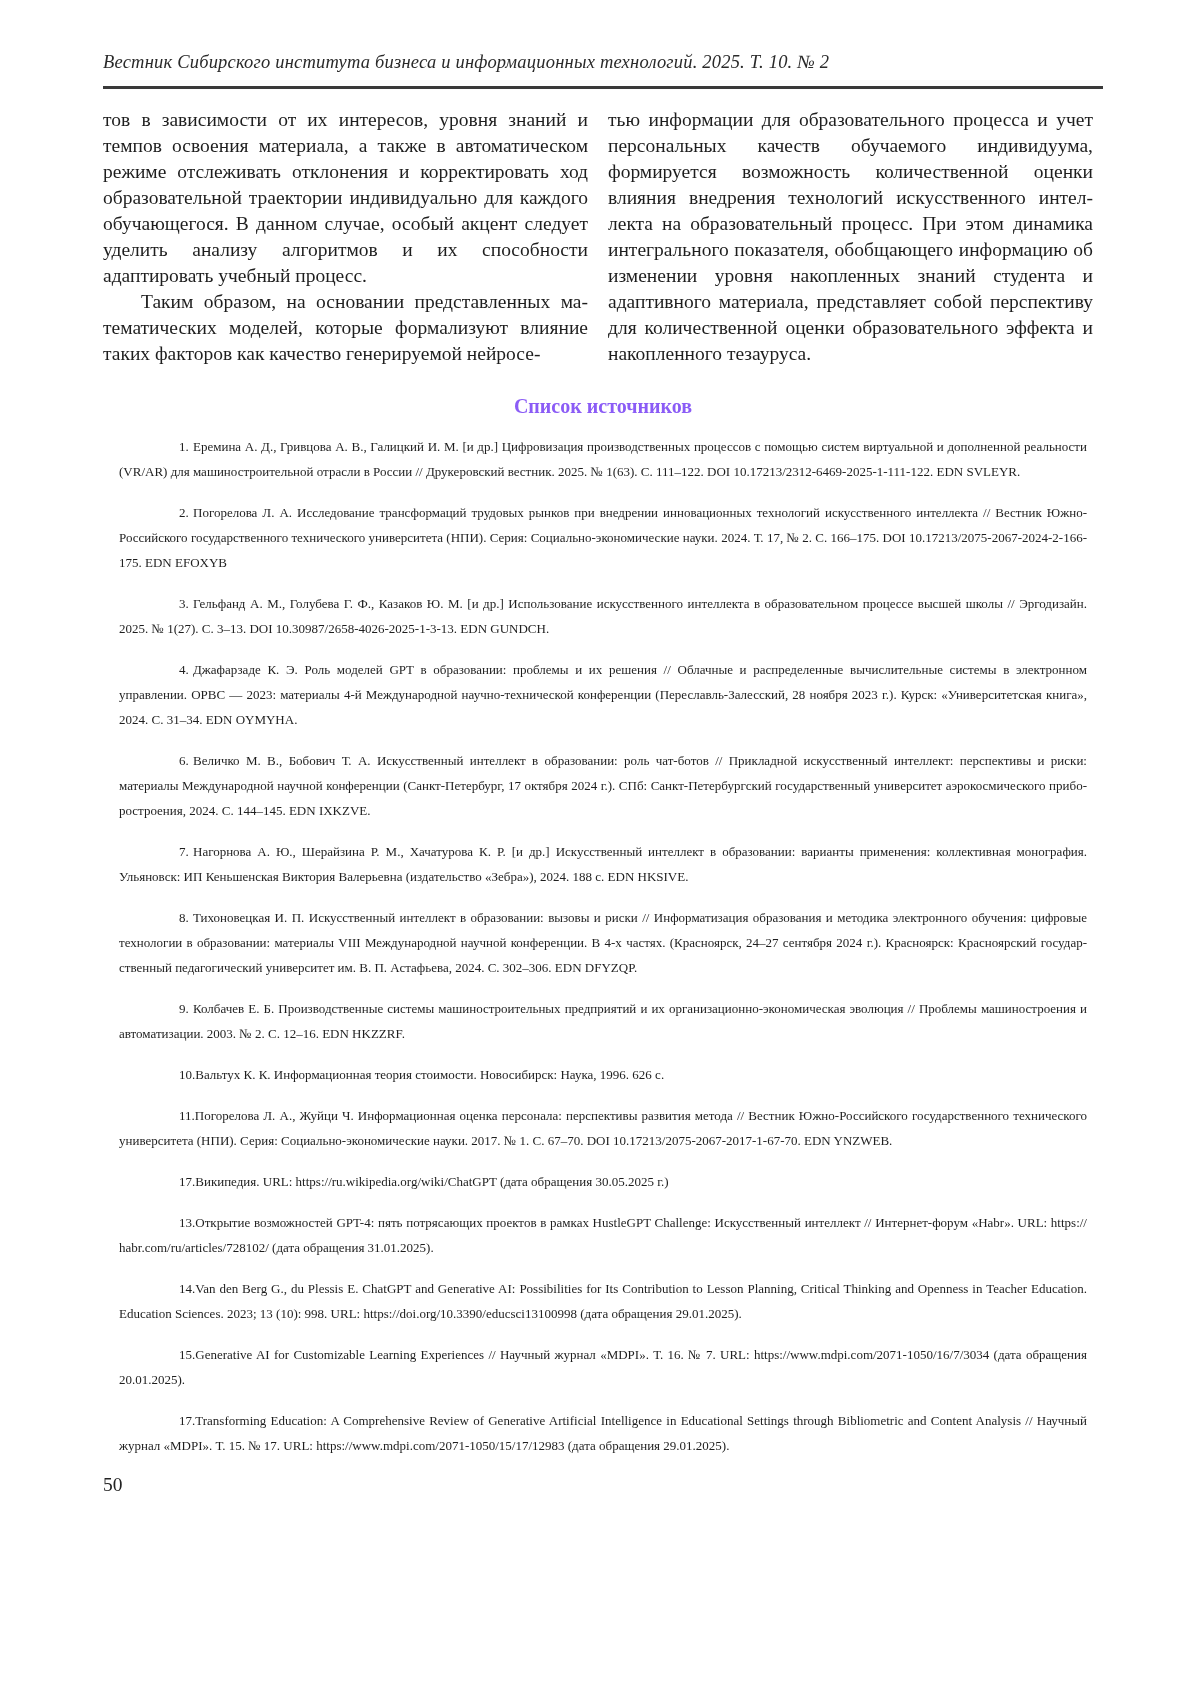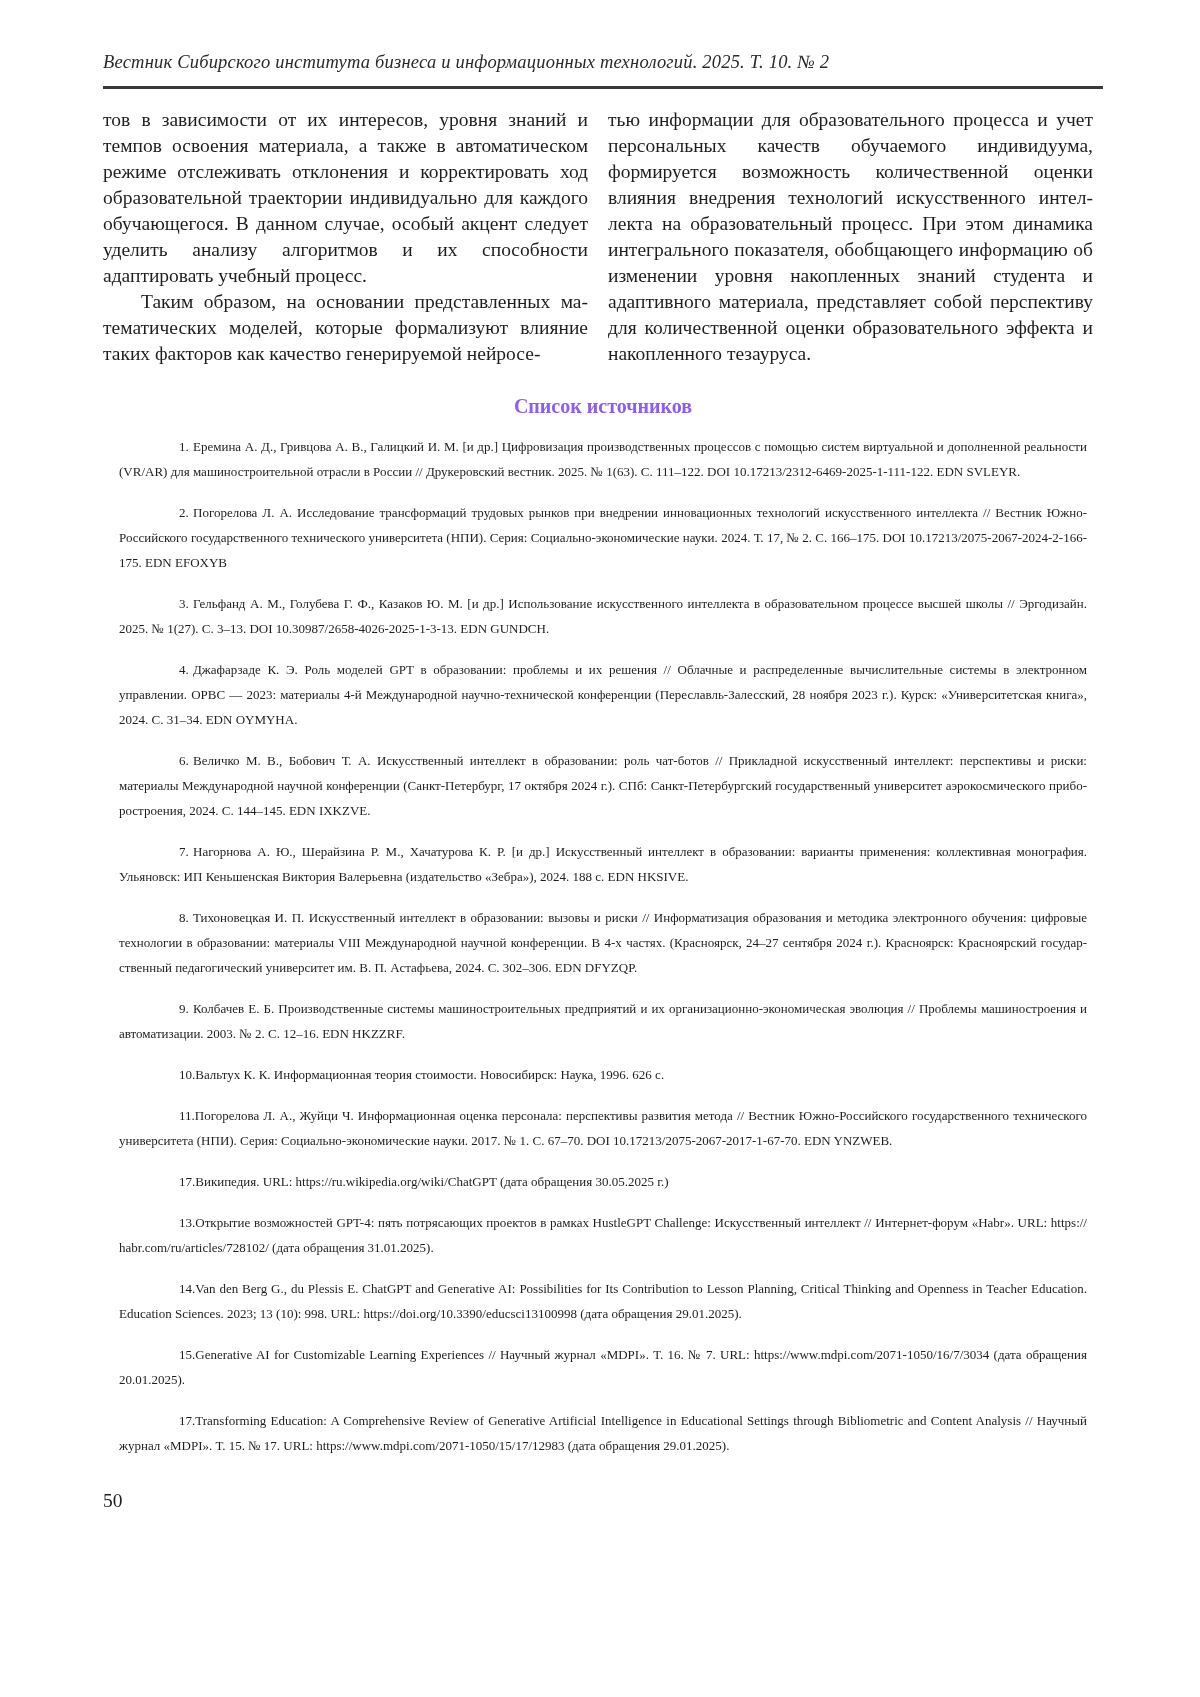--- a/index.html
+++ b/index.html
@@ -55,21 +55,21 @@
     line-height: 25px;
     text-align: justify;
     text-indent: 30px;
     overflow-wrap: break-word;
   }
   .ref-num {
     display: inline-block;
     min-width: 44px;
   }
   .page-number {
-    margin-top: 32px;
+    margin-top: 16px;
     font-size: 19.5px;
     color: #222;
   }
 </style>
 </head>
 <body>
 
 <div class="page">
 
   <div class="running-head">Вестник Сибирского института бизнеса и информационных технологий. 2025. Т. 10. № 2</div>

